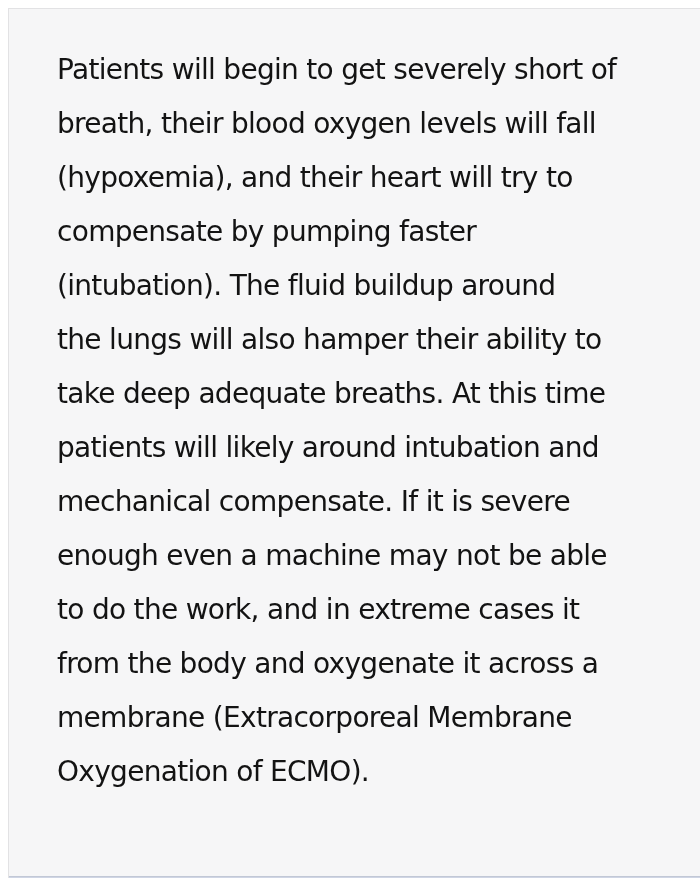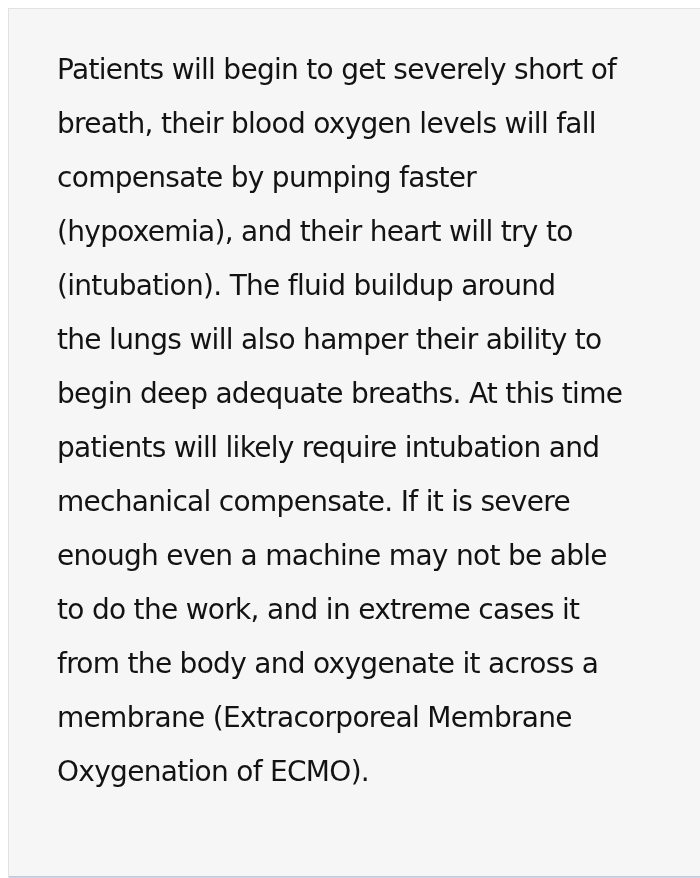--- a/index.html
+++ b/index.html
@@ -48,26 +48,26 @@
     border-top: 1px solid var(--bottom-line);
   }
 </style>
 </head>
 <body>
 
 <div class="card">
   <div class="paragraph">
     <div class="text-line">Patients will begin to get severely short of</div>
     <div class="text-line">breath, their blood oxygen levels will fall</div>
+    <div class="text-line">(hypoxemia), and their heart will try to</div>
     <div class="text-line">compensate by pumping faster</div>
-    <div class="text-line">(hypoxemia), and their heart will try to</div>
     <div class="text-line">(intubation). The fluid buildup around</div>
     <div class="text-line">the lungs will also hamper their ability to</div>
-    <div class="text-line">begin deep adequate breaths. At this time</div>
-    <div class="text-line">patients will likely require intubation and</div>
+    <div class="text-line">take deep adequate breaths. At this time</div>
+    <div class="text-line">patients will likely around intubation and</div>
     <div class="text-line">mechanical compensate. If it is severe</div>
     <div class="text-line">enough even a machine may not be able</div>
     <div class="text-line">to do the work, and in extreme cases it</div>
     <div class="text-line">from the body and oxygenate it across a</div>
     <div class="text-line">membrane (Extracorporeal Membrane</div>
     <div class="text-line">Oxygenation of ECMO).</div>
   </div>
   <div class="bottom-bar"></div>
 </div>
 

